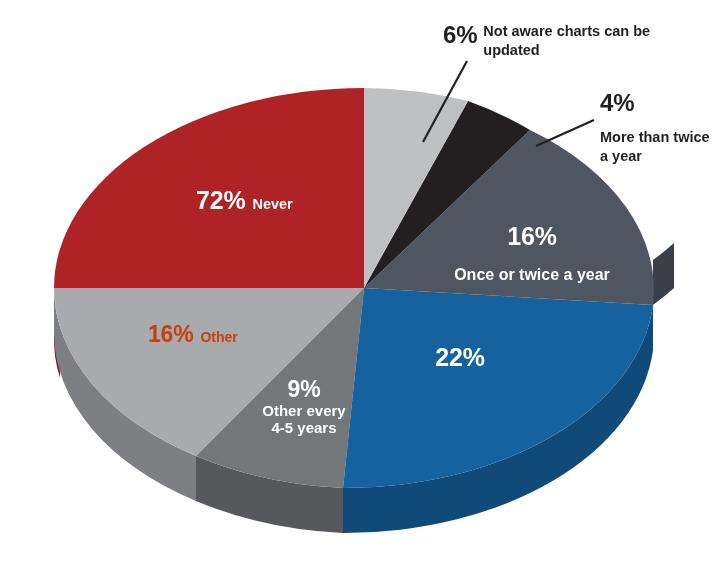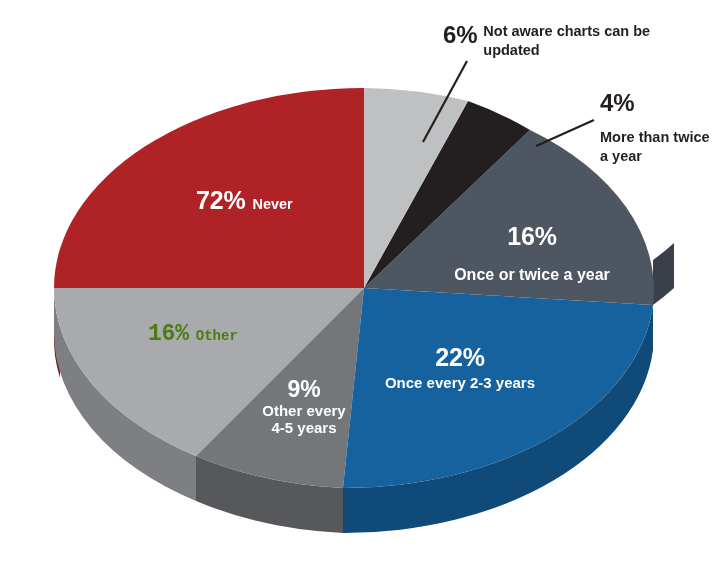--- a/index.html
+++ b/index.html
@@ -116,22 +116,21 @@
   .lbl-4-5 .desc2 {
     font-size: 15px;
     font-weight: bold;
     display: block;
   }
 
   
   .lbl-other {
     left: 148px;
     top: 322px;
-    color: #4d7c0f;
-    font-family: Liberation Mono, monospace;
+    color: #c2410c;
   }
   .lbl-other .pct {
     font-size: 23px;
   }
   .lbl-other .desc {
     font-size: 14px;
     margin-left: 7px;
   }
 
   .lbl-notaware {
@@ -236,21 +235,20 @@
   </div>
 
   <div class="label lbl-4-5">
     <span class="pct">9%</span>
     <span class="desc">Other every</span>
     <span class="desc2">4-5 years</span>
   </div>
 
   <div class="label lbl-2-3">
     <span class="pct">22%</span>
-    <span class="desc">Once every 2-3 years</span>
   </div>
 
   <div class="label lbl-once-twice">
     <span class="pct">16%</span>
     <span class="desc">Once or twice a year</span>
   </div>
 
   <div class="label lbl-notaware">
     <span class="pct">6%</span><span class="desc">Not aware charts can be updated</span>
   </div>

